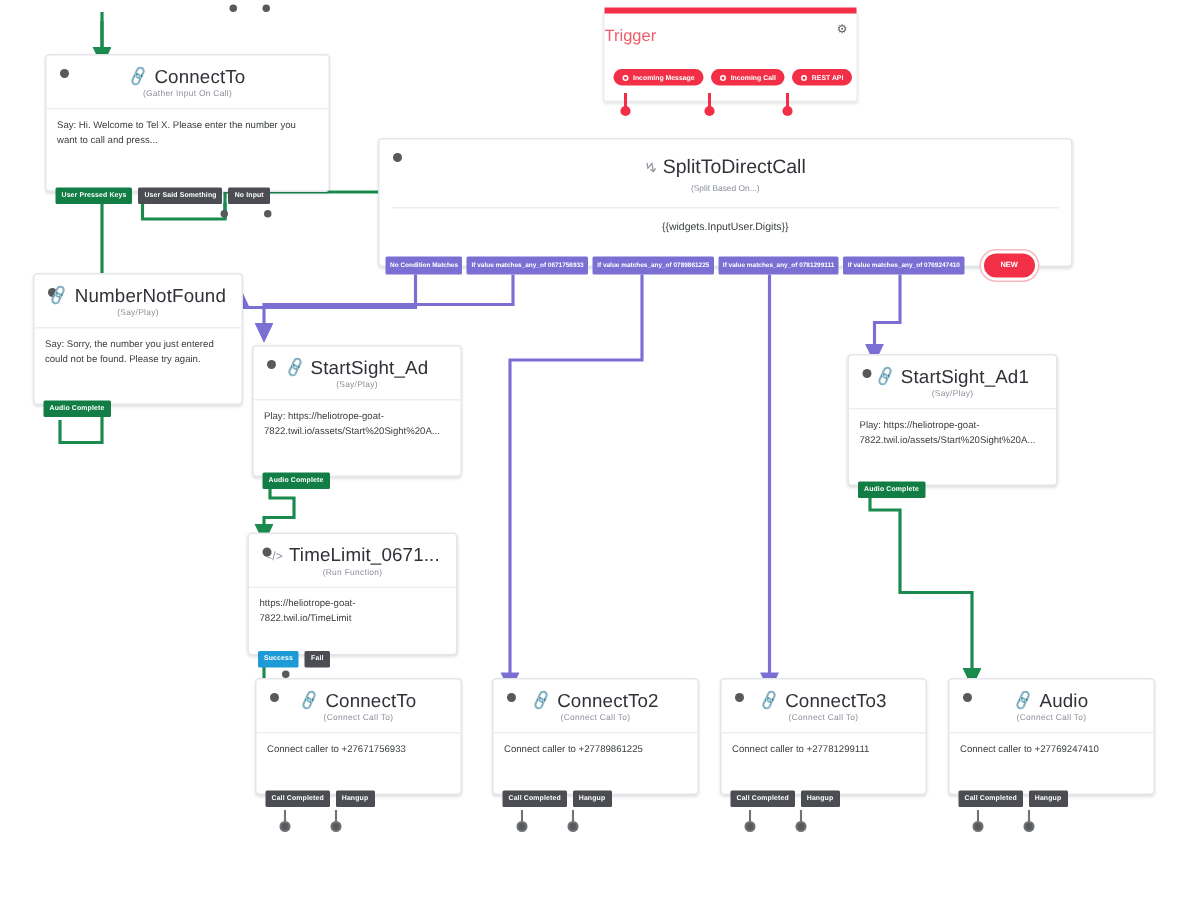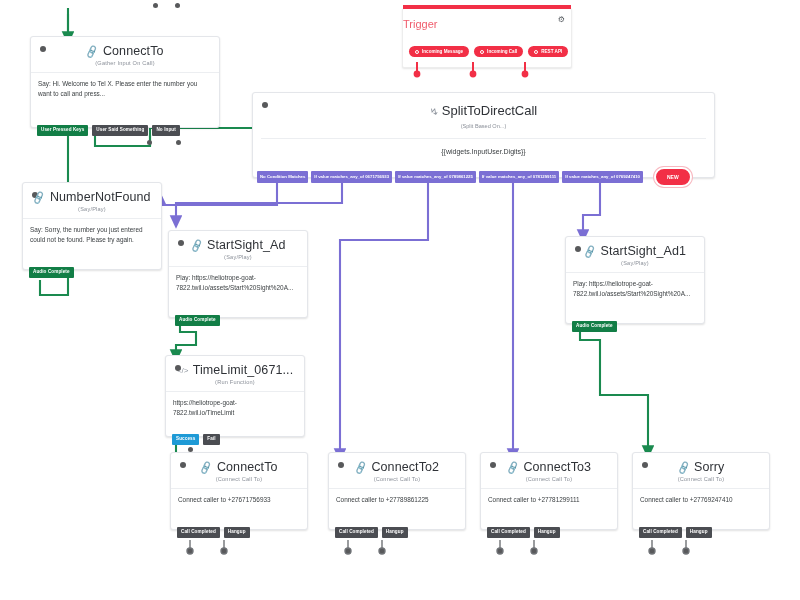--- a/index.html
+++ b/index.html
@@ -295,21 +295,21 @@
     <div class="ports">
       <div class="port gray">Call Completed</div>
       <div class="port gray">Hangup</div>
     </div>
   </div>
 
   <div class="node" style="left:632px;top:452px;width:138px;height:78px;">
     <div class="in-dot"></div>
     <div class="node-title">
       <span class="node-icon">🔗</span>
-      <span>Sorry</span>
+      <span>Audio</span>
     </div>
     <div class="node-type">(Connect Call To)</div>
     <div class="node-body">Connect caller to +27769247410</div>
     <div class="ports">
       <div class="port gray">Call Completed</div>
       <div class="port gray">Hangup</div>
     </div>
   </div>
 
   <svg class="wires" viewBox="0 0 800 600">

